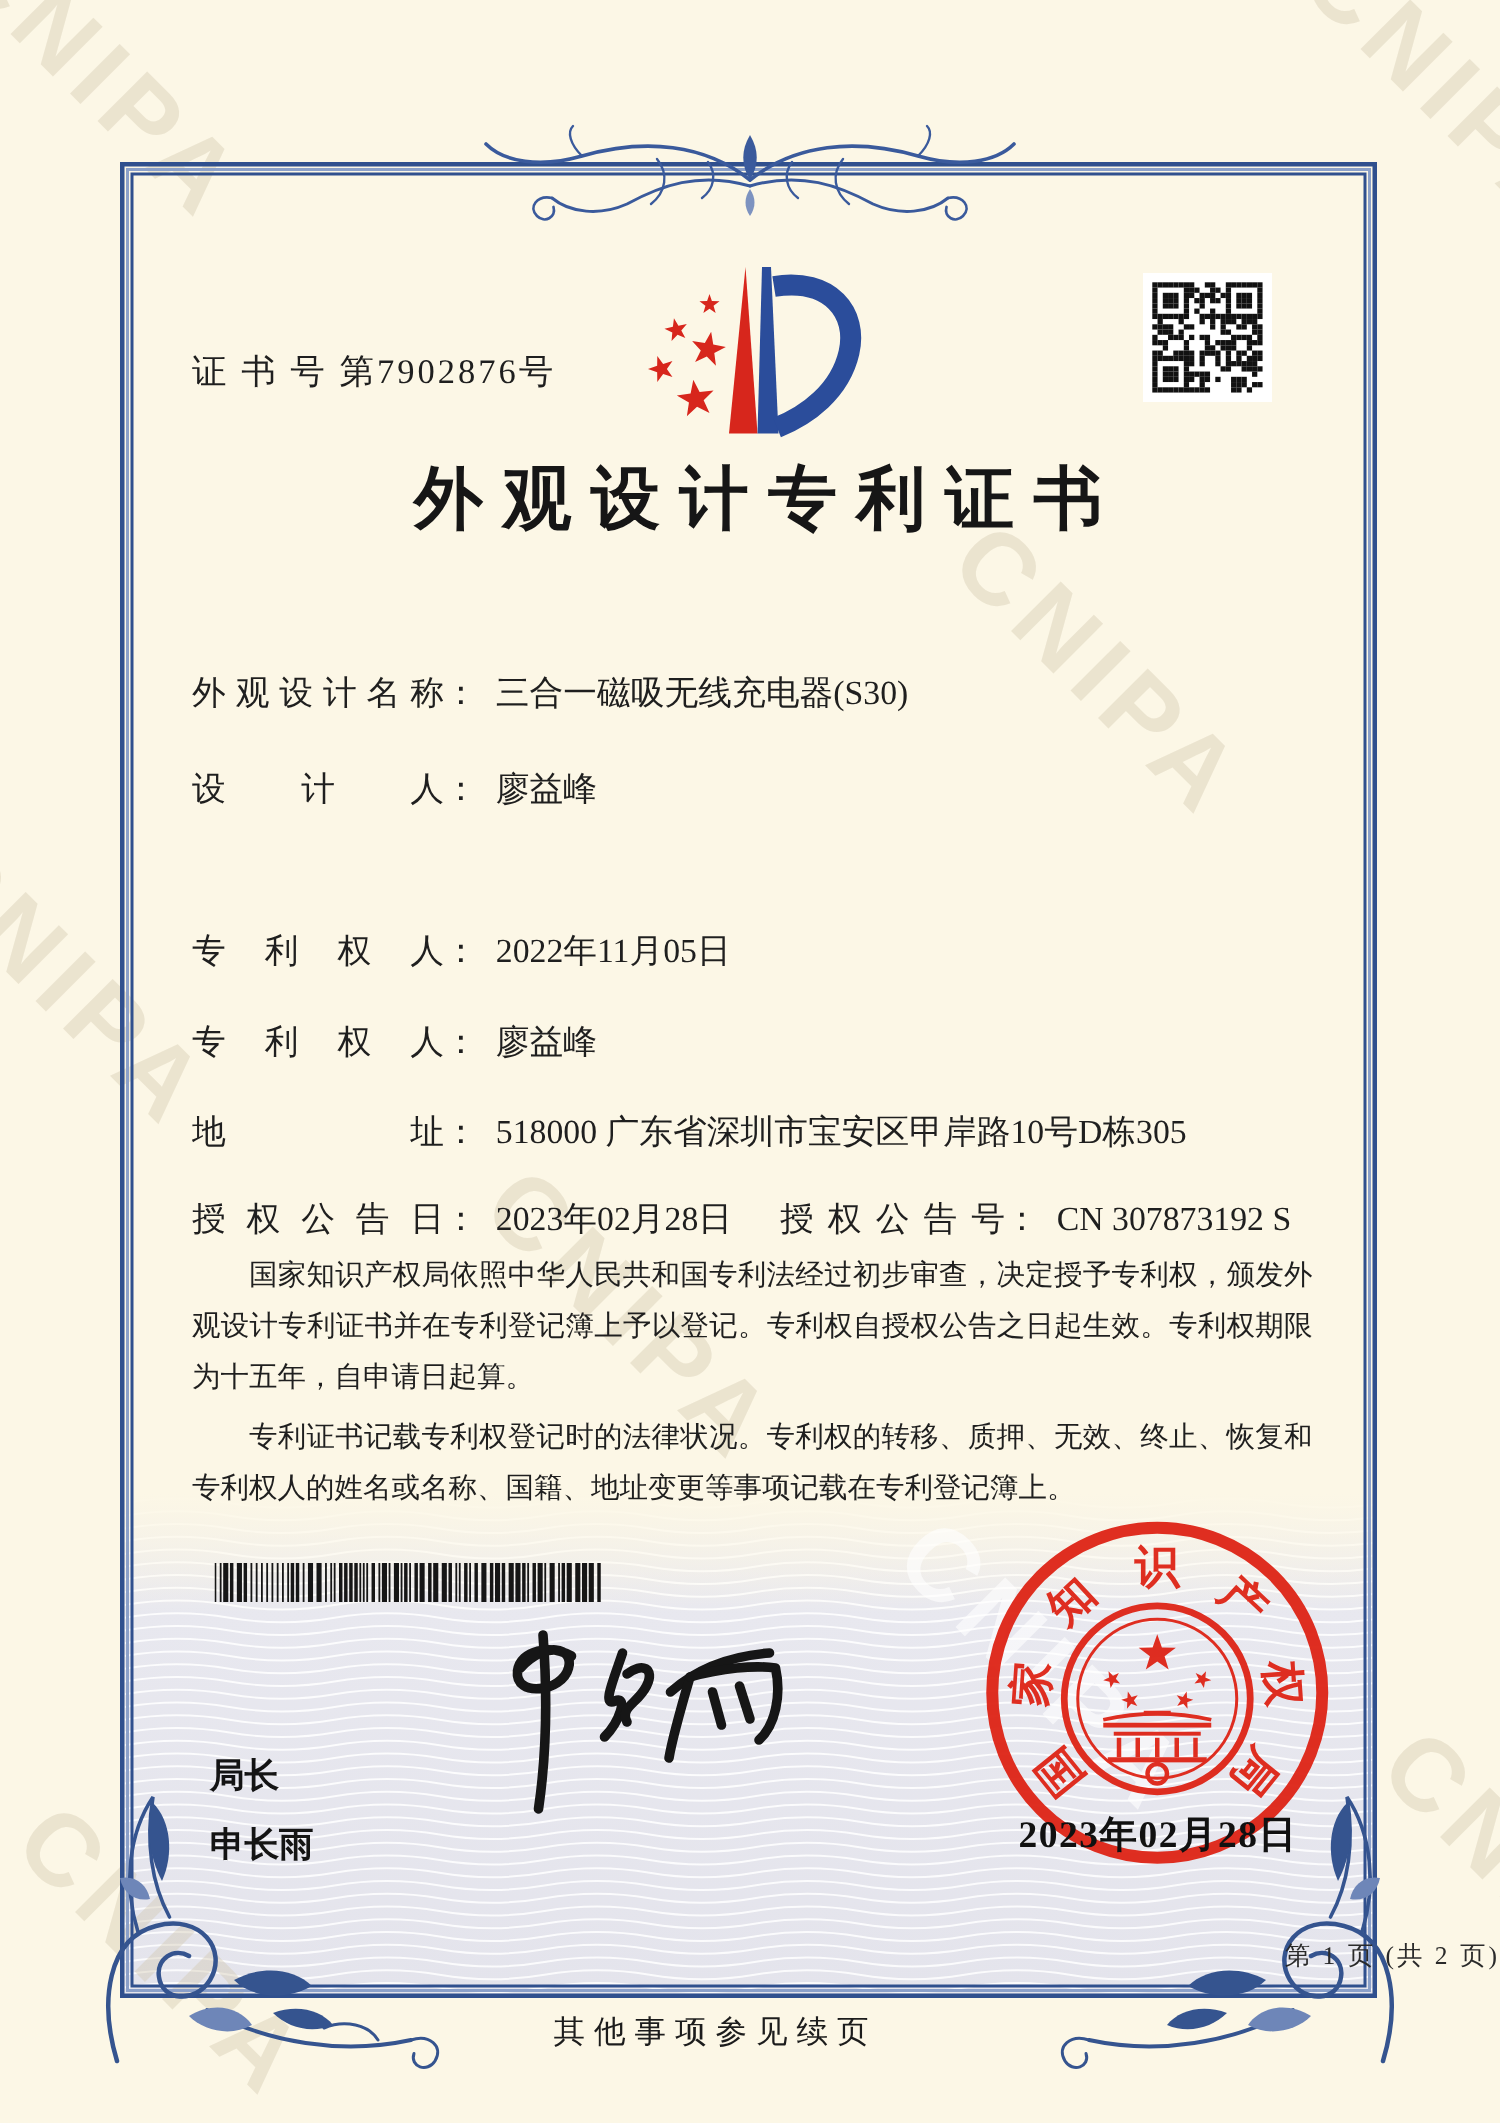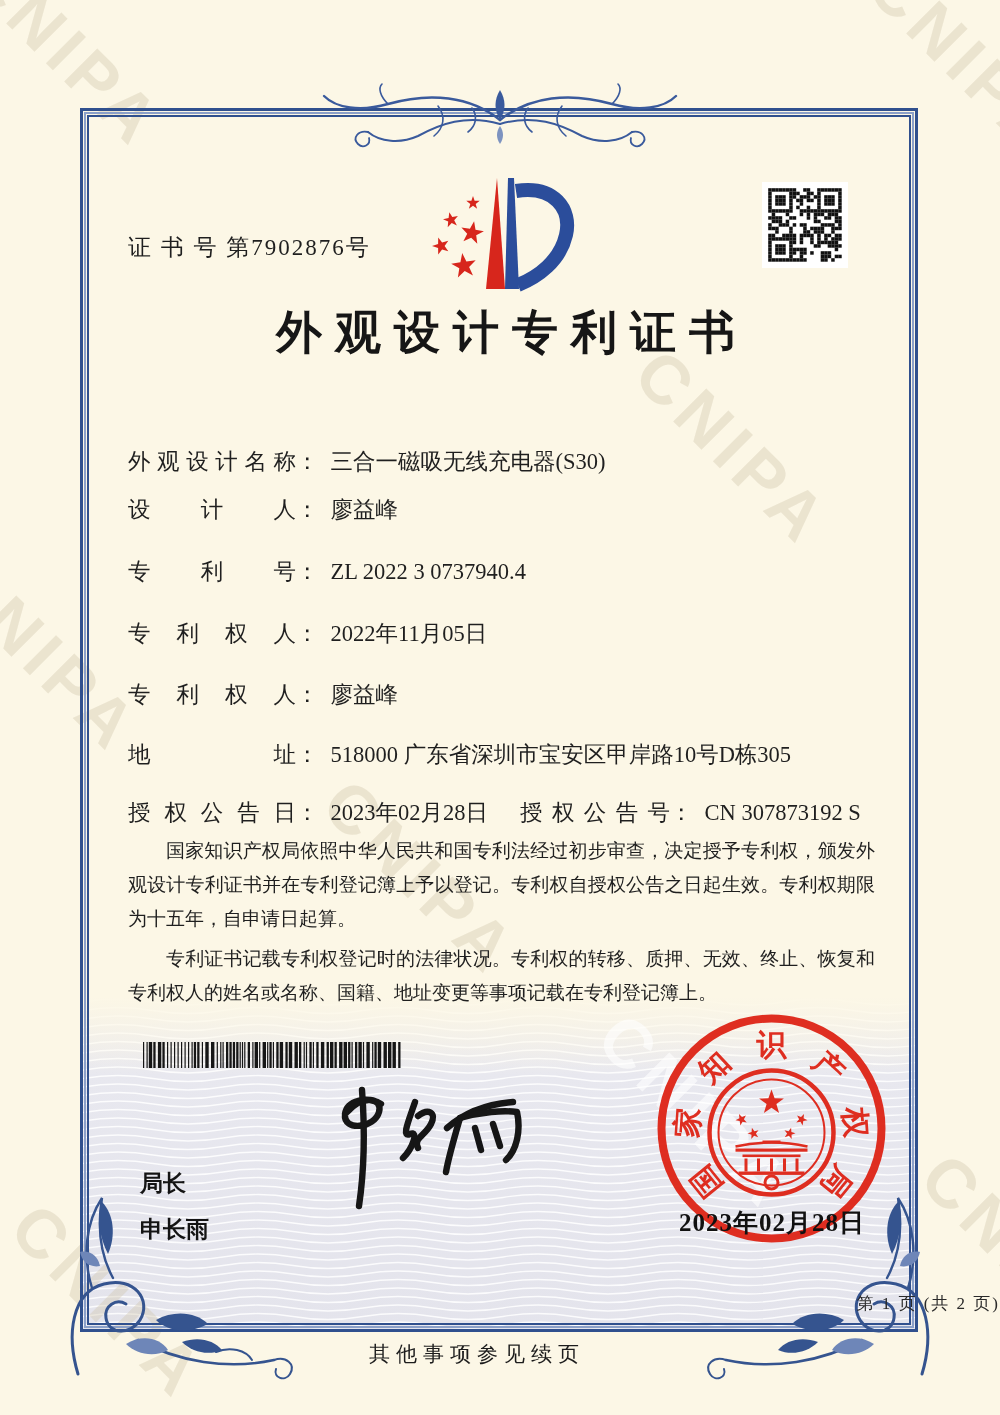--- a/index.html
+++ b/index.html
@@ -438,25 +438,22 @@
       <rect x="58.7" y="76.2" width="3.5" height="3.5" fill="#111"></rect>
       <rect x="62.2" y="76.2" width="3.5" height="3.5" fill="#111"></rect>
       <rect x="69.2" y="76.2" width="3.5" height="3.5" fill="#111"></rect>
     </svg>
 
   <div class="title">外观设计专利证书</div>
 
   <div class="field-row" style="top:428px;margin-top:18px;">
     <span class="f-label">外观设计名称</span><span class="f-colon">：</span><span class="f-value">三合一磁吸无线充电器(S30)</span>
   </div>
-  <div class="field-row" style="top:494px;">
+  <div class="field-row" style="top:510px;">
     <span class="f-label">设计人</span><span class="f-colon">：</span><span class="f-value">廖益峰</span>
-  </div>
-  <div class="field-row" style="top:556px;">
-    <span class="f-label">专利号</span><span class="f-colon">：</span><span class="f-value">ZL 2022 3 0737940.4</span>
   </div>
   <div class="field-row" style="top:618px;">
     <span class="f-label">专利权人</span><span class="f-colon">：</span><span class="f-value">2022年11月05日</span>
   </div>
   <div class="field-row" style="top:679px;">
     <span class="f-label">专利权人</span><span class="f-colon">：</span><span class="f-value">廖益峰</span>
   </div>
   <div class="field-row" style="top:739px;">
     <span class="f-label">地址</span><span class="f-colon">：</span><span class="f-value">518000 广东省深圳市宝安区甲岸路10号D栋305</span>
   </div>

